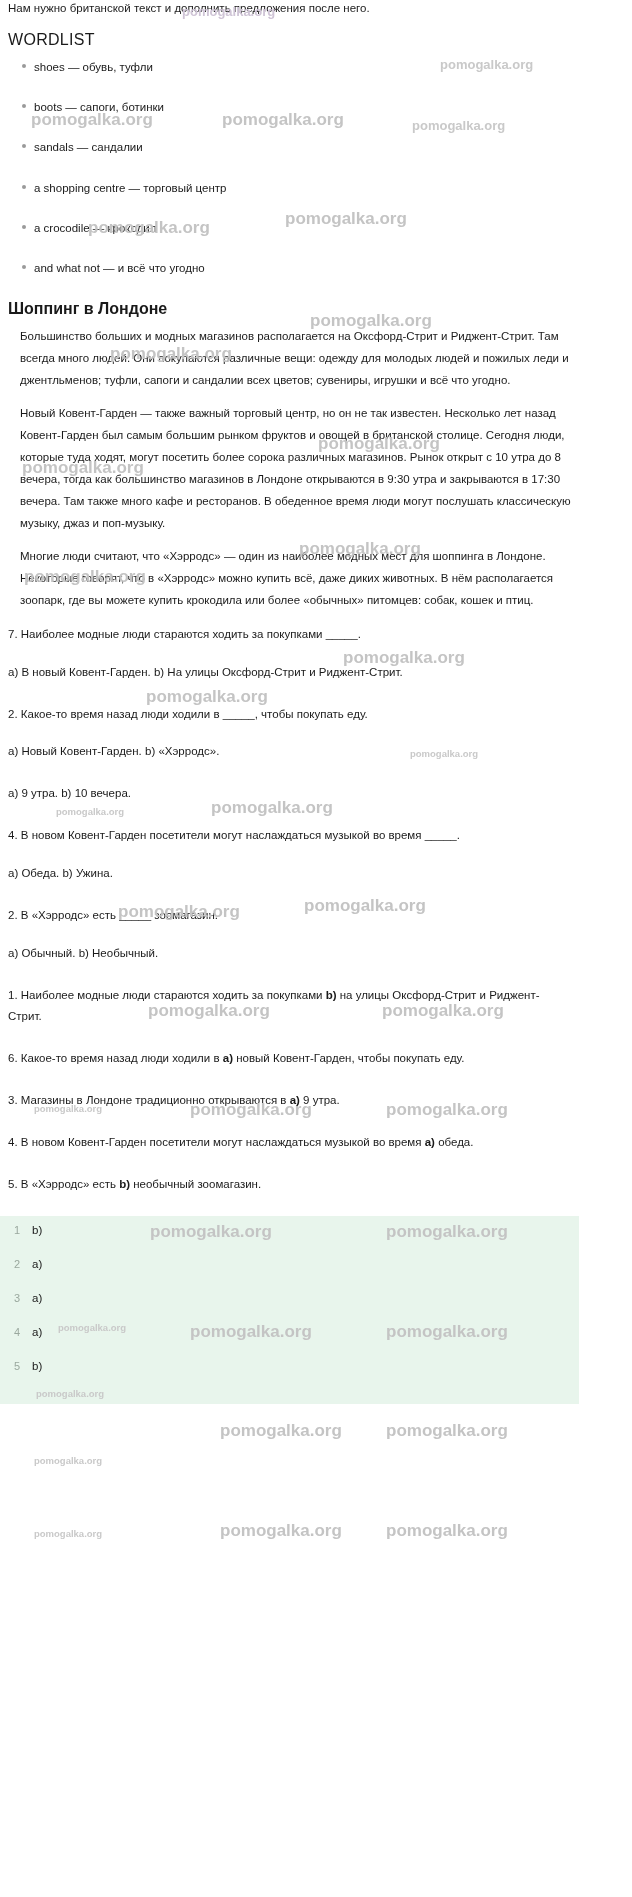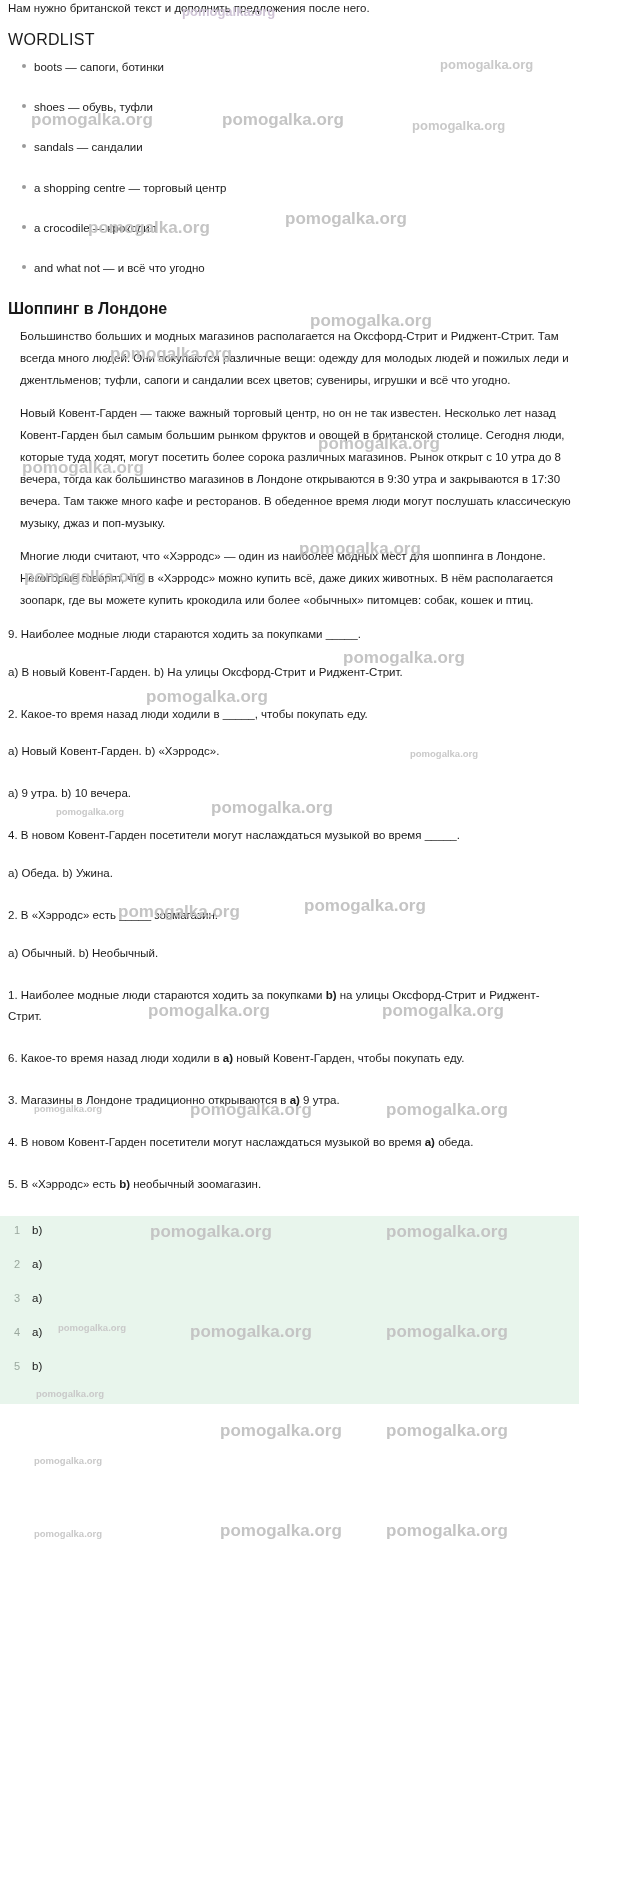--- a/index.html
+++ b/index.html
@@ -153,35 +153,35 @@
   <div class="wm lg" style="left:220px; top:1521px;">pomogalka.org</div>
   <div class="wm lg" style="left:386px; top:1521px;">pomogalka.org</div>
 
   <div class="content">
 
     <p class="line">Нам нужно британской текст и дополнить предложения после него.</p>
 
     <h3 class="section">WORDLIST</h3>
 
     <ul class="wordlist">
+      <li>shoes — обувь, туфли</li>
       <li>boots — сапоги, ботинки</li>
-      <li>shoes — обувь, туфли</li>
       <li>sandals — сандалии</li>
       <li>a shopping centre — торговый центр</li>
       <li>a crocodile — крокодил</li>
       <li>and what not — и всё что угодно</li>
     </ul>
 
     <h3 class="subtitle">Шоппинг в Лондоне</h3>
 
     <p class="para">Большинство больших и модных магазинов располагается на Оксфорд-Стрит и Риджент-Стрит. Там всегда много людей. Они покупаются различные вещи: одежду для молодых людей и пожилых леди и джентльменов; туфли, сапоги и сандалии всех цветов; сувениры, игрушки и всё что угодно.</p>
     <p class="para">Новый Ковент-Гарден — также важный торговый центр, но он не так известен. Несколько лет назад Ковент-Гарден был самым большим рынком фруктов и овощей в британской столице. Сегодня люди, которые туда ходят, могут посетить более сорока различных магазинов. Рынок открыт с 10 утра до 8 вечера, тогда как большинство магазинов в Лондоне открываются в 9:30 утра и закрываются в 17:30 вечера. Там также много кафе и ресторанов. В обеденное время люди могут послушать классическую музыку, джаз и поп-музыку.</p>
     <p class="para">Многие люди считают, что «Хэрродс» — один из наиболее модных мест для шоппинга в Лондоне. Некоторые говорят, что в «Хэрродс» можно купить всё, даже диких животных. В нём располагается зоопарк, где вы можете купить крокодила или более «обычных» питомцев: собак, кошек и птиц.</p>
 
-    <p class="qline">9. Наиболее модные люди стараются ходить за покупками _____.</p>
+    <p class="qline">7. Наиболее модные люди стараются ходить за покупками _____.</p>
     <p class="ansline">a) В новый Ковент-Гарден. b) На улицы Оксфорд-Стрит и Риджент-Стрит.</p>
 
     <p class="qline">2. Какое-то время назад люди ходили в _____, чтобы покупать еду.</p>
     <p class="ansline">a) Новый Ковент-Гарден. b) «Хэрродс».</p>
 
     <p class="ansline">a) 9 утра. b) 10 вечера.</p>
 
     <p class="qline">4. В новом Ковент-Гарден посетители могут наслаждаться музыкой во время _____.</p>
     <p class="ansline">a) Обеда. b) Ужина.</p>
 

